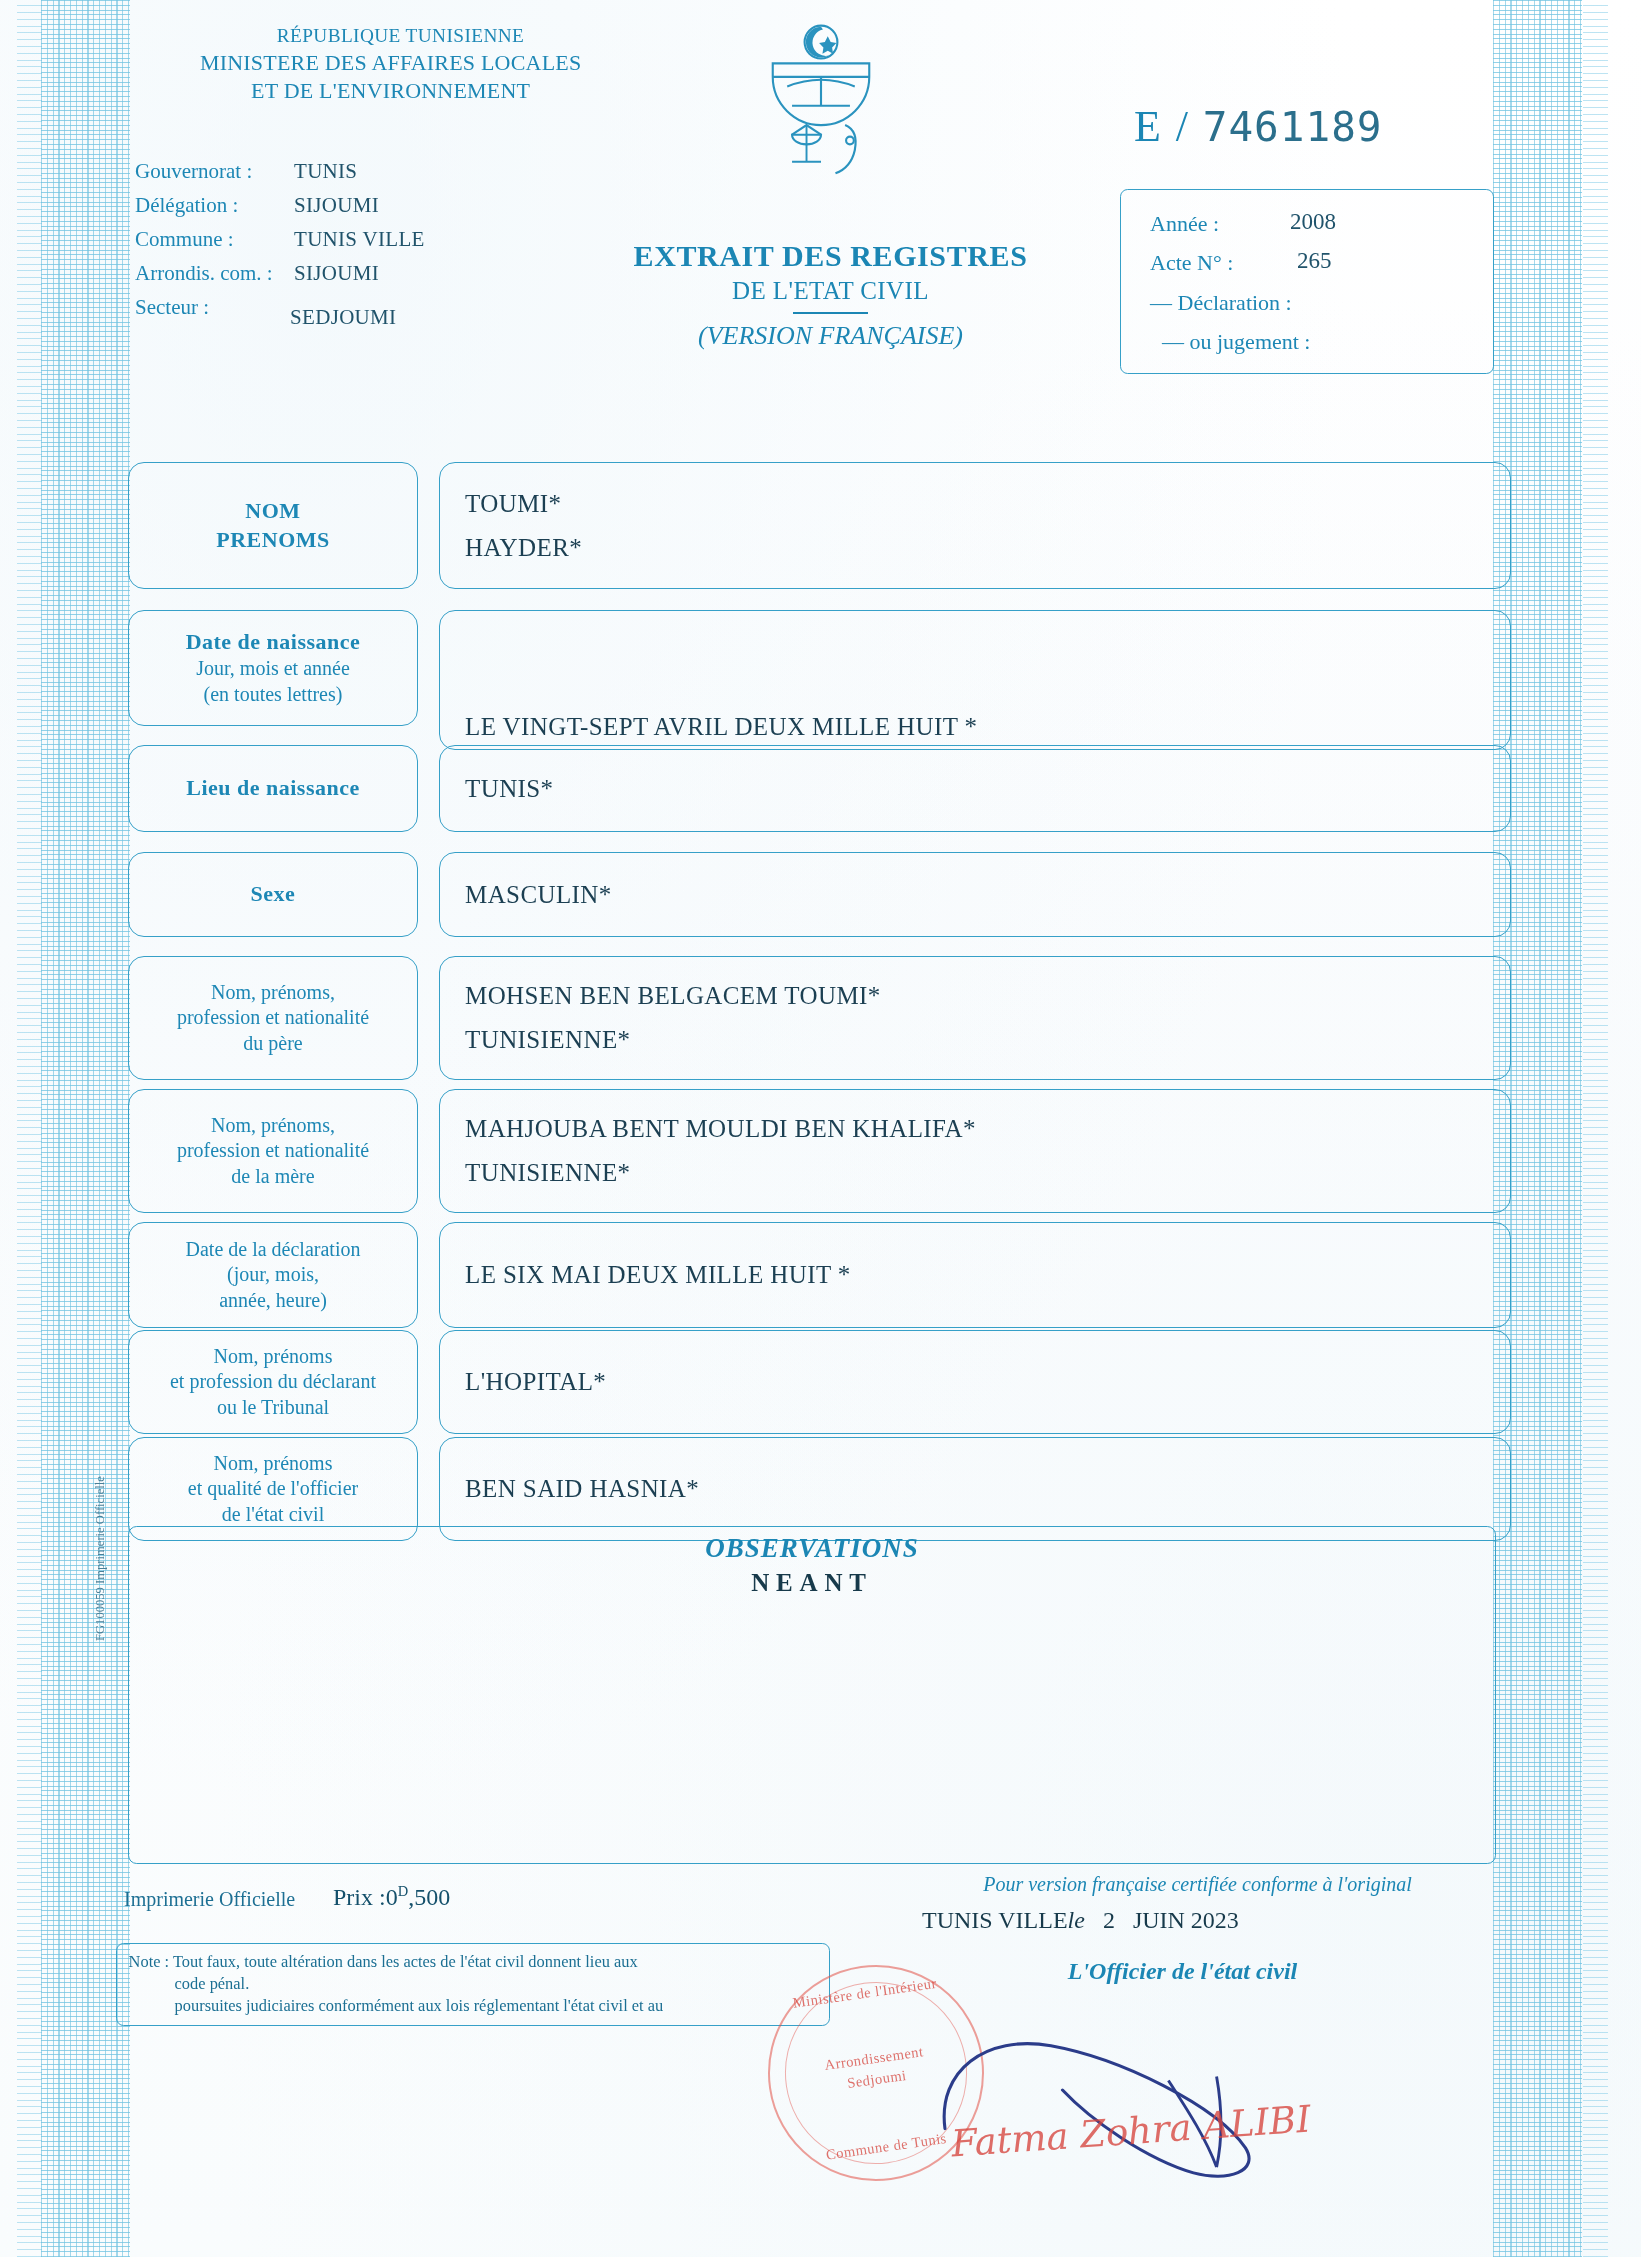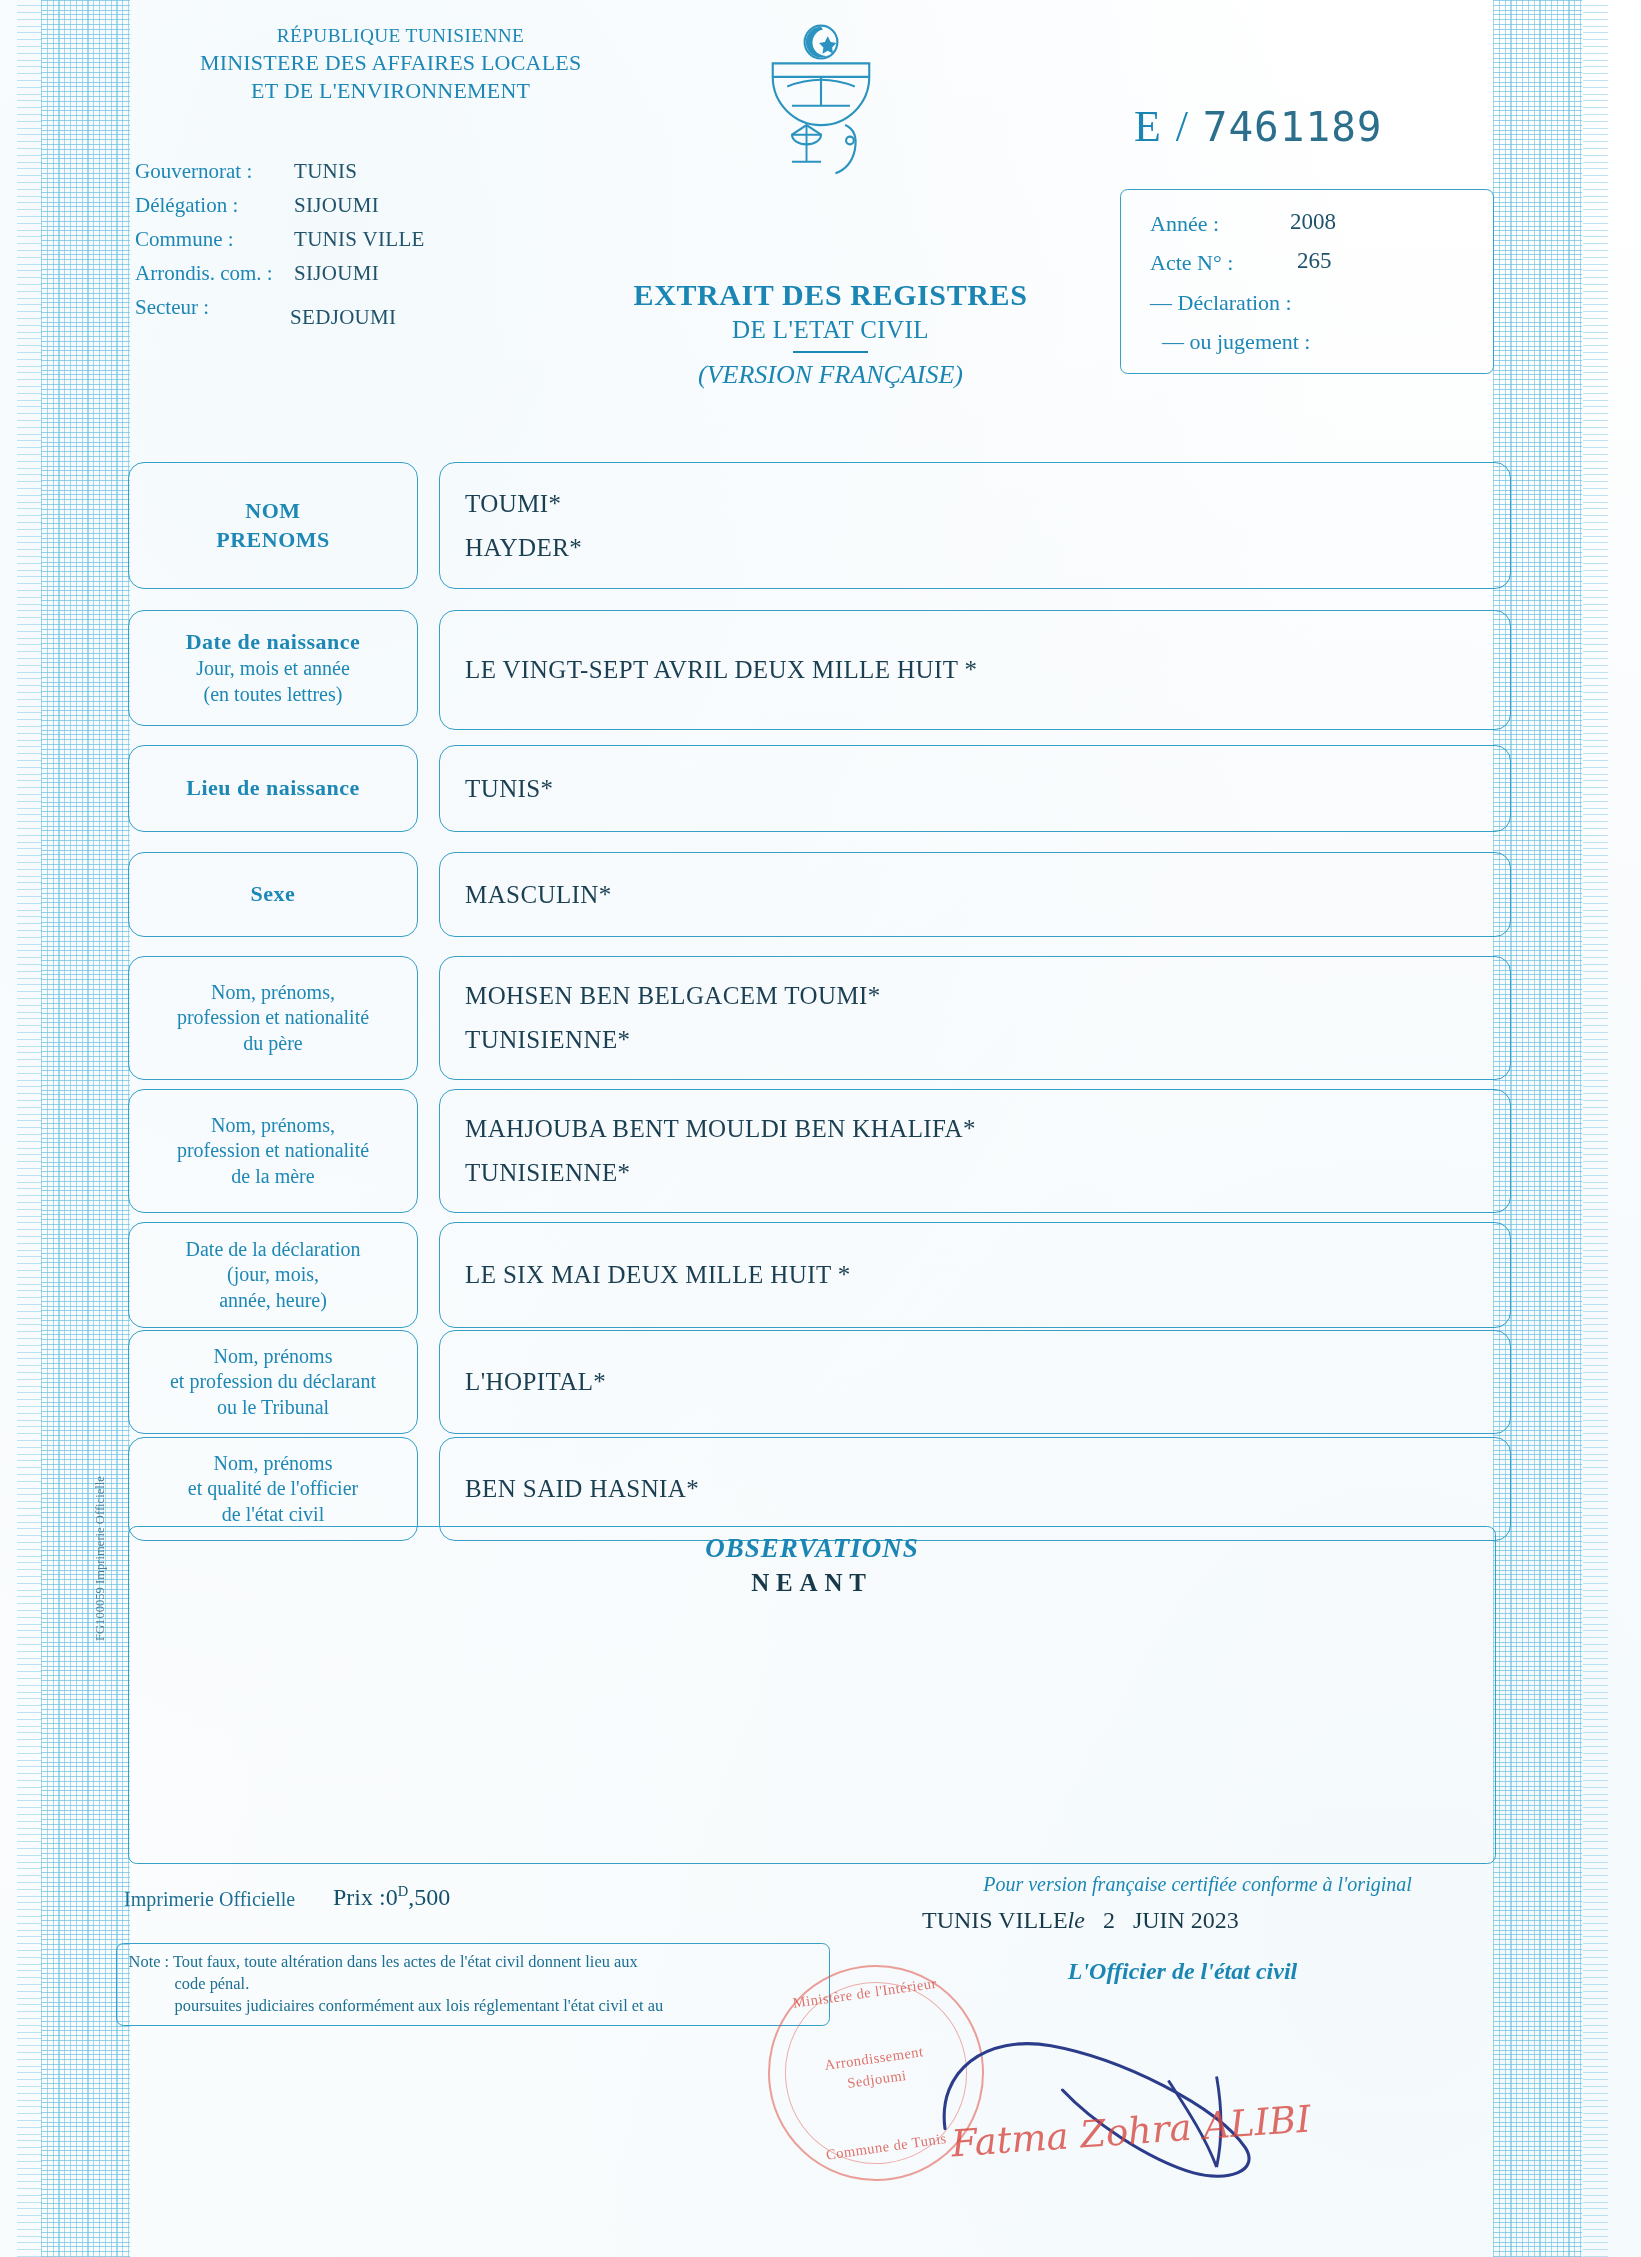--- a/index.html
+++ b/index.html
@@ -127,21 +127,20 @@
     left: 541px;
     top: 239px;
     width: 579px;
     text-align: center;
     color: #1b86b4;
   }
   .title-1 {
     font-weight: bold;
     font-size: 30px;
     letter-spacing: 0.6px;
-    margin-top: 39px;
   }
   .title-2 {
     font-size: 25px;
     letter-spacing: 0.4px;
     margin-top: 3.9px;
   }
   .title-rule {
     width: 75px;
     height: 1.9px;
     background: #1b86b4;
@@ -467,21 +466,21 @@
     <div class="row-value" style="top:462px; height:127px;">
       <span class="v">TOUMI*</span>
       <span class="v">HAYDER*</span>
     </div>
 
     <div class="row-label" style="top:610px; height:116px;">
       <span class="bold">Date de naissance</span>
       <span class="reg">Jour, mois et année</span>
       <span class="reg">(en toutes lettres)</span>
     </div>
-    <div class="row-value" style="top:610px; height:120px;">
+    <div class="row-value" style="top:610px; height:140px;justify-content:flex-end;">
       <span class="v">LE VINGT-SEPT AVRIL  DEUX MILLE HUIT *</span>
     </div>
 
     <div class="row-label" style="top:745px; height:87px;">
       <span class="bold">Lieu de naissance</span>
     </div>
     <div class="row-value" style="top:745px; height:87px;">
       <span class="v">TUNIS*</span>
     </div>
 

